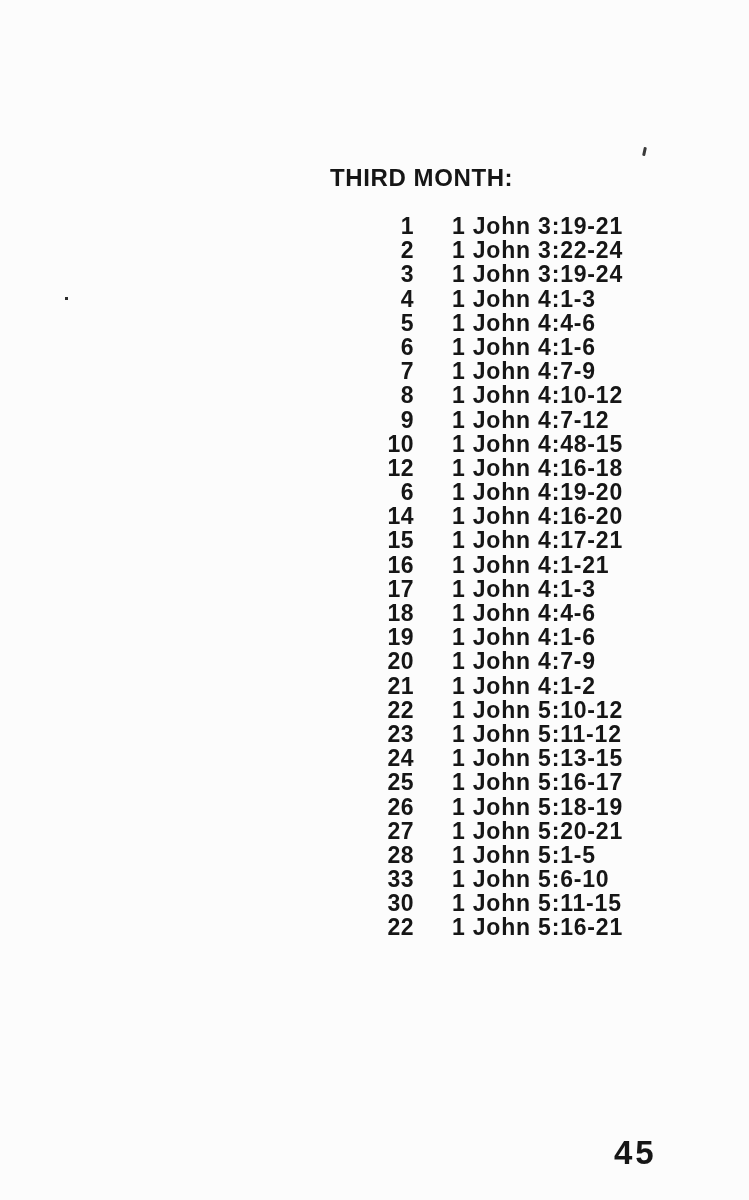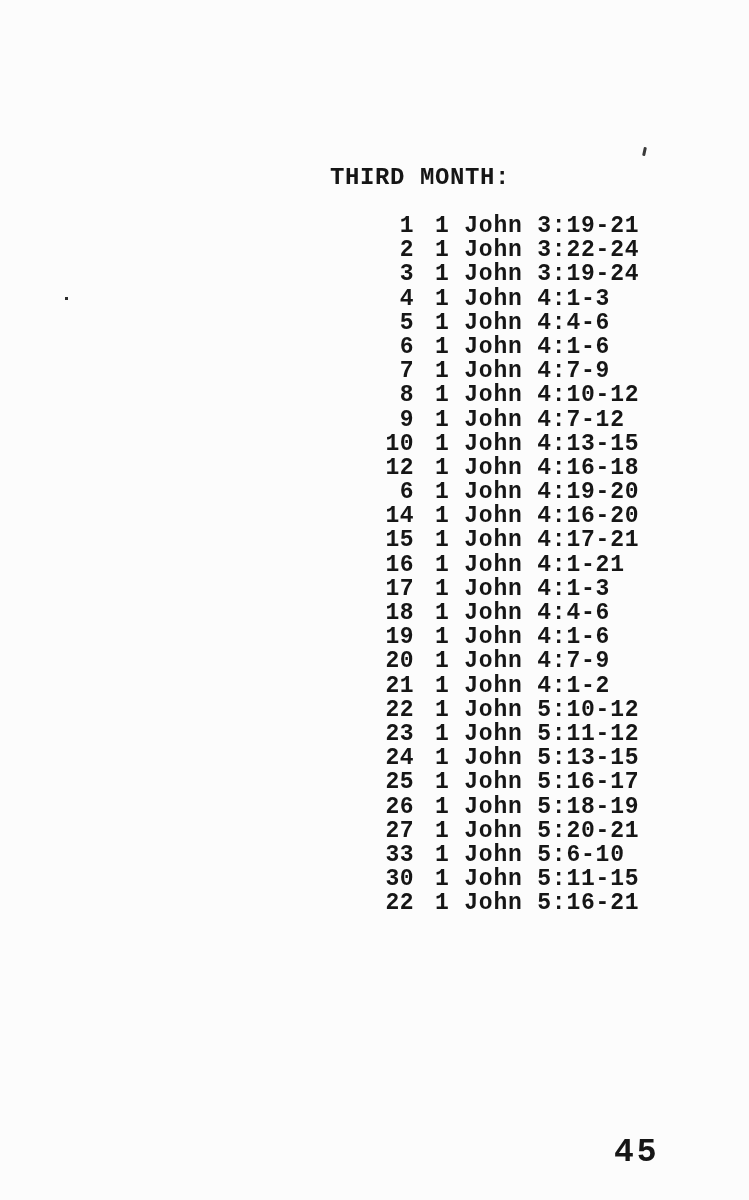--- a/index.html
+++ b/index.html
@@ -7,21 +7,21 @@
     padding: 0;
     background: #e9e9e9;
   }
   .page {
     position: relative;
     width: 749px;
     height: 1200px;
     margin: 0 auto;
     background: #fcfcfc;
     overflow: hidden;
-    font-family: Liberation Mono, monospace;
+    font-family: Liberation Sans, sans-serif;
     color: #161616;
   }
   .heading {
     position: absolute;
     left: 330px;
     top: 164px;
     font-size: 24px;
     font-weight: 700;
     letter-spacing: 0.6px;
     white-space: pre;
@@ -40,21 +40,21 @@
     font-weight: 700;
   }
   .reading-day {
     display: inline-block;
     width: 46px;
     text-align: right;
     letter-spacing: 0.5px;
   }
   .reading-ref {
     display: inline-block;
-    margin-left: 21px;
+    margin-left: 38px;
     letter-spacing: 0.8px;
     white-space: pre;
   }
   .page-number {
     position: absolute;
     left: 614px;
     top: 1134px;
     font-size: 33px;
     font-weight: 700;
     letter-spacing: 3px;
@@ -121,21 +121,21 @@
       <div class="reading-row">
     <span class="reading-day">8</span>
     <span class="reading-ref">1 John 4:10-12</span>
   </div>
       <div class="reading-row">
     <span class="reading-day">9</span>
     <span class="reading-ref">1 John 4:7-12</span>
   </div>
       <div class="reading-row">
     <span class="reading-day">10</span>
-    <span class="reading-ref">1 John 4:13-15</span>
+    <span class="reading-ref">1 John 4:48-15</span>
   </div>
       <div class="reading-row">
     <span class="reading-day">12</span>
     <span class="reading-ref">1 John 4:16-18</span>
   </div>
       <div class="reading-row">
     <span class="reading-day">6</span>
     <span class="reading-ref">1 John 4:19-20</span>
   </div>
       <div class="reading-row">
@@ -188,20 +188,24 @@
   </div>
       <div class="reading-row">
     <span class="reading-day">26</span>
     <span class="reading-ref">1 John 5:18-19</span>
   </div>
       <div class="reading-row">
     <span class="reading-day">27</span>
     <span class="reading-ref">1 John 5:20-21</span>
   </div>
       <div class="reading-row">
+    <span class="reading-day">28</span>
+    <span class="reading-ref">1 John 5:1-5</span>
+  </div>
+      <div class="reading-row">
     <span class="reading-day">33</span>
     <span class="reading-ref">1 John 5:6-10</span>
   </div>
       <div class="reading-row">
     <span class="reading-day">30</span>
     <span class="reading-ref">1 John 5:11-15</span>
   </div>
       <div class="reading-row">
     <span class="reading-day">22</span>
     <span class="reading-ref">1 John 5:16-21</span>

